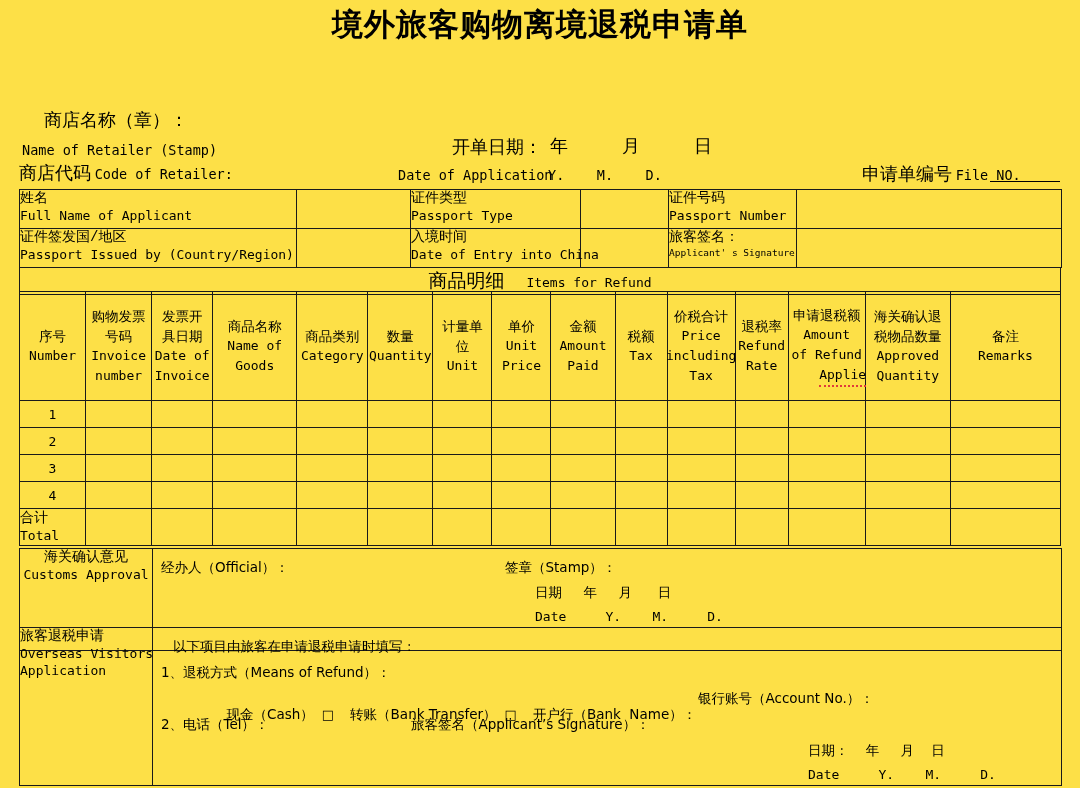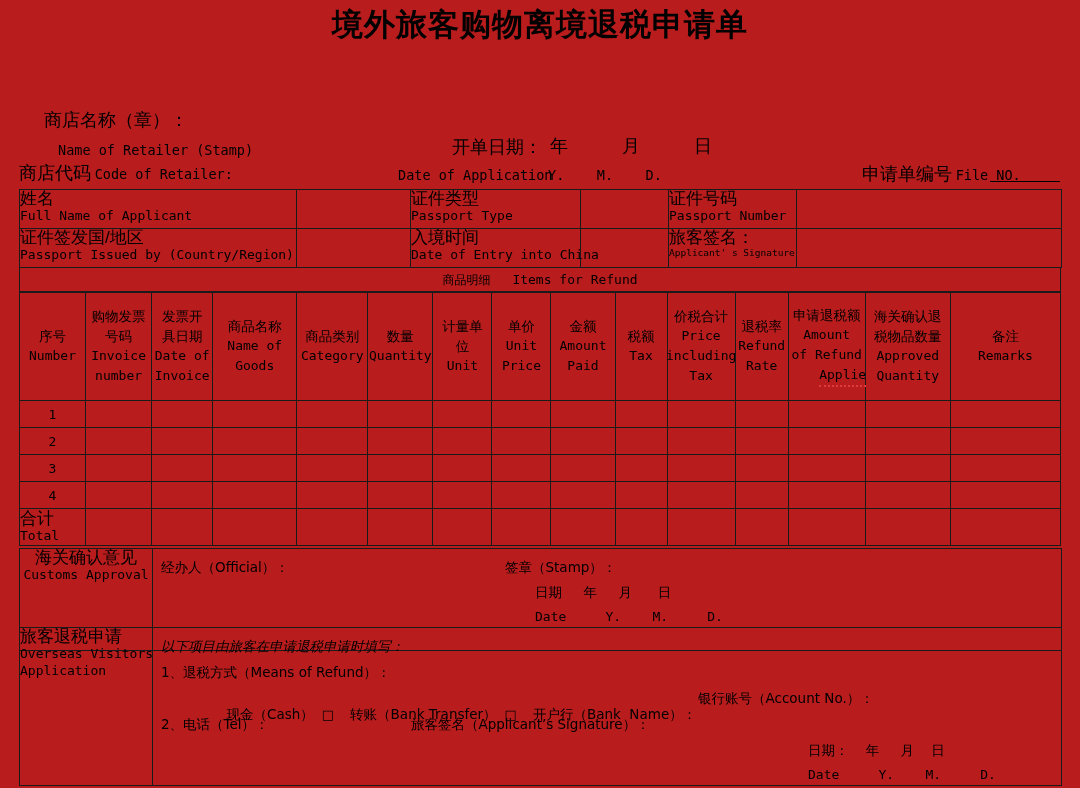--- a/index.html
+++ b/index.html
@@ -12,21 +12,21 @@
     height: 788px;
     position: relative;
     font-family: "Liberation Serif", "DejaVu Serif", serif;
     color: #000000;
     overflow: hidden;
   }
   .page {
     position: relative;
     width: 1080px;
     height: 788px;
-    background: #b91c1c;
+    background: #fde047;
   }
 
   
   .title-cn {
     position: absolute;
     left: 0; top: 4px;
     width: 1080px;
     text-align: center;
     font-family: "DejaVu Sans", sans-serif;
     font-size: 31px;
@@ -49,21 +49,21 @@
   .hdr {
     position: absolute;
     font-size: 14.5px;
     line-height: 16px;
     white-space: pre;
   }
   .cn { font-family: "DejaVu Sans", sans-serif; font-size: 18px; }
   .en { font-family: "DejaVu Sans Mono", "Liberation Mono", monospace; font-size: 13.5px; }
 
   .h-shopname   { left: 44px;  top: 112px; }
-  .h-shopname-en{ left: 22px;  top: 142px; margin-left: 36px; }
+  .h-shopname-en{ left: 22px;  top: 142px; }
   .h-shopcode   { left: 19px;  top: 165px; }
   .h-date-cn    { left: 452px; top: 139px; }
   .h-date-en    { left: 398px; top: 167px; }
   .h-ymd-cn     { left: 550px; top: 139px; font-family: Liberation Mono, monospace; }
   .h-ymd-en     { left: 548px; top: 167px; }
   .h-fileno     { left: 862px; top: 166px; }
   .fileline {
     position: absolute;
     left: 990px; top: 181px;
     width: 70px; height: 0;
@@ -79,22 +79,22 @@
     table-layout: fixed;
   }
   .tbl td {
     border: 1px solid #1a1a1a;
     padding: 0;
     vertical-align: top;
     font-size: 13px;
   }
   .cell-pad { padding: 3px 4px 2px 5px; }
   .lbl-cn {
-    font-family: Liberation Sans, sans-serif;
-    font-size: 17px;
+    font-family: Liberation Mono, monospace;
+    font-size: 14px;
     line-height: 17px;
     display: block;
     white-space: nowrap;
   }
   .lbl-en {
     font-family: "DejaVu Sans Mono", "Liberation Mono", monospace;
     font-size: 13px;
     line-height: 17px;
     display: block;
     white-space: nowrap;
@@ -109,21 +109,21 @@
 
   
   #applicant-table { top: 189px; }
   #applicant-table tr { height: 39px; }
 
   
   #items-banner { top: 267px; }
   #items-banner td { height: 24px; text-align: center; vertical-align: middle; }
   .banner-inner { display: inline-block; }
   .banner-inner .b-cn {
-    font-family: "DejaVu Sans", sans-serif; font-size: 12px;
+    font-family: "DejaVu Sans", sans-serif; font-size: 19px;
   }
   .banner-inner .b-en {
     font-family: "DejaVu Sans Mono", "Liberation Mono", monospace; font-size: 13px;
     margin-left: 22px;
   }
 
   
   #items-table { top: 291px; }
   #items-table td { text-align: center; vertical-align: middle; }
   #items-table thead td { height: 108px; }
@@ -179,21 +179,21 @@
   
   #visitors-table { top: 627px; }
   #visitors-table td { vertical-align: top; }
   #visitors-table tr { height: 157px; }
   .vis-label {
     text-align: left;
     padding-top: 40px;
     line-height: 26px;
   }
   .vis-body { position: relative; height: 157px; }
-  .v-line1 { left: 8px;  top: 10px; font-style: italic; }
+  .v-line1 { left: 20px;  top: 10px; }
   .v-line2 { left: 8px;  top: 36px; }
   .v-line3 { left: 28px; top: 62px; }
   .v-line4 { left: 8px;  top: 88px; }
   .v-sign  { left: 258px; top: 88px; }
   .v-bank  { left: 545px; top: 62px; }
   .v-date-cn { left: 655px; top: 114px; }
   .v-date-en { left: 655px; top: 139px; }
   .box-glyph {
     font-family: "DejaVu Sans", sans-serif;
     font-size: 13px;

